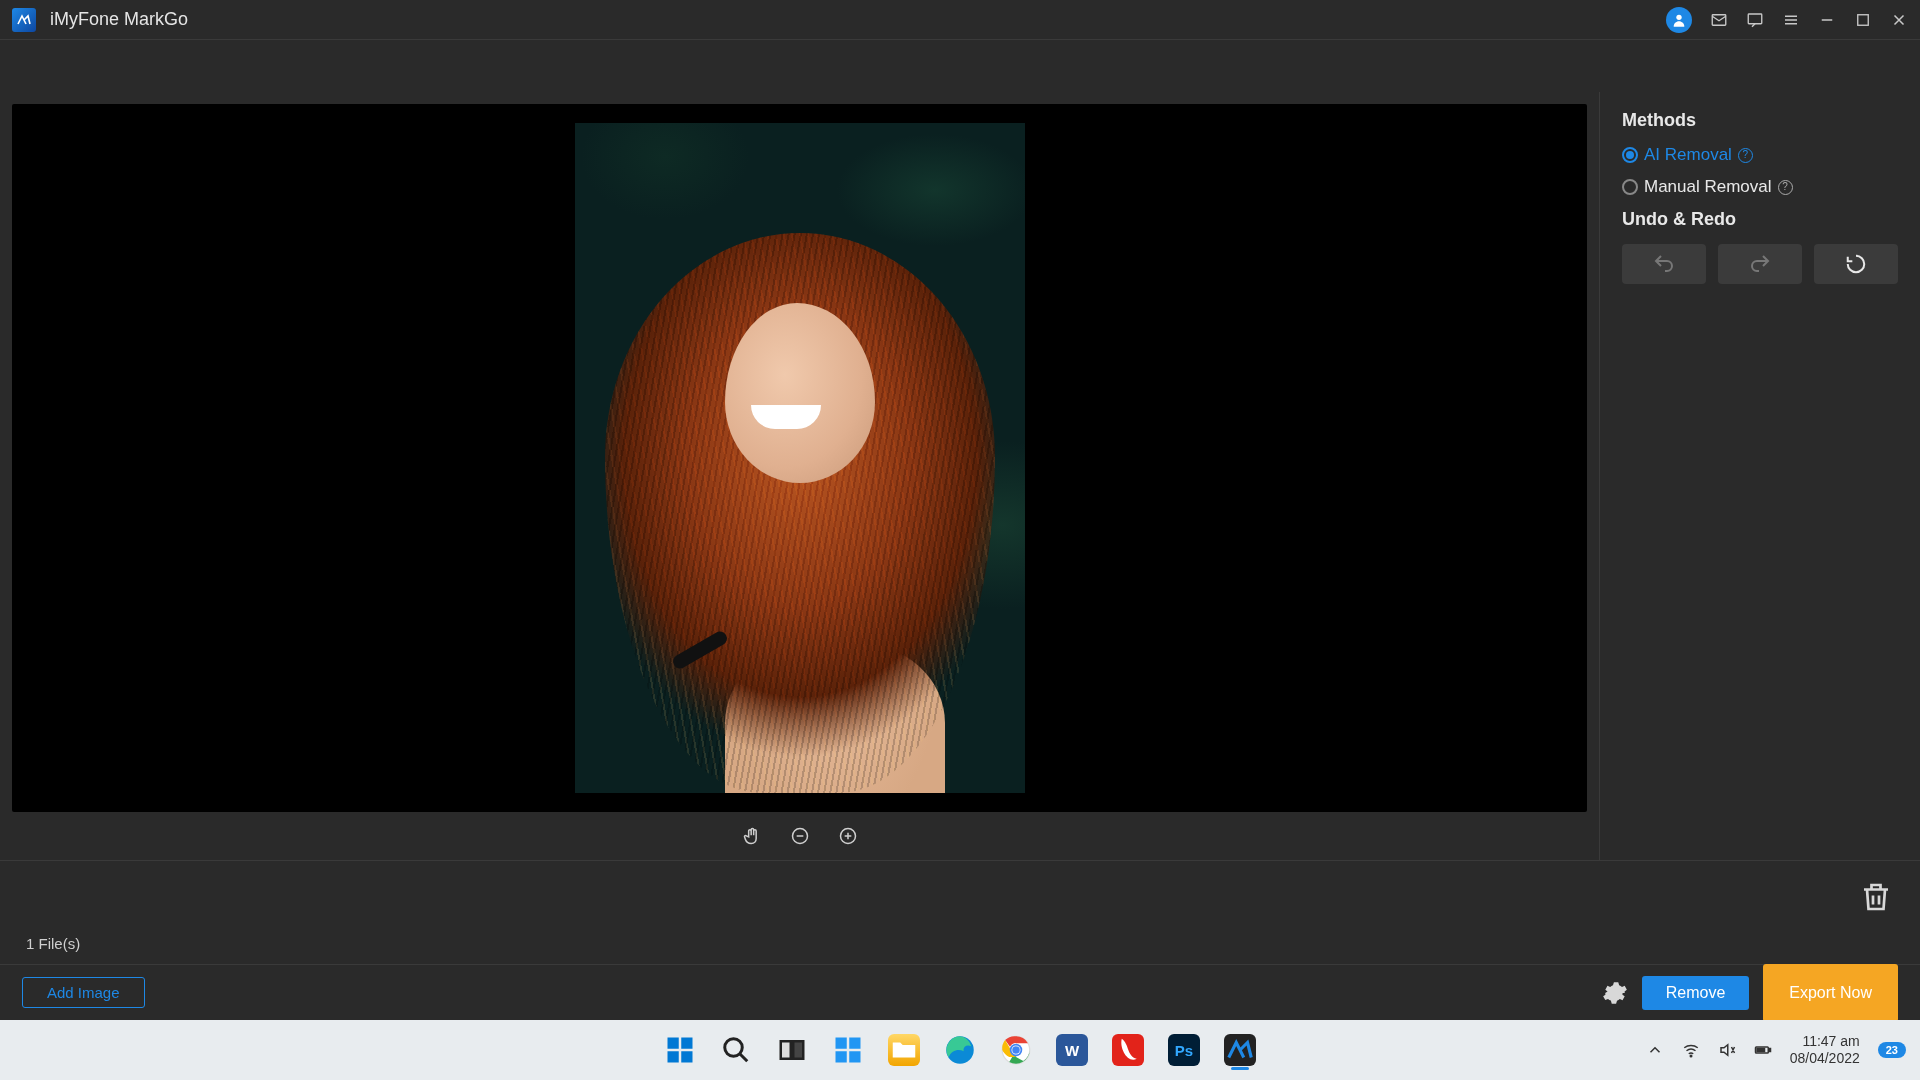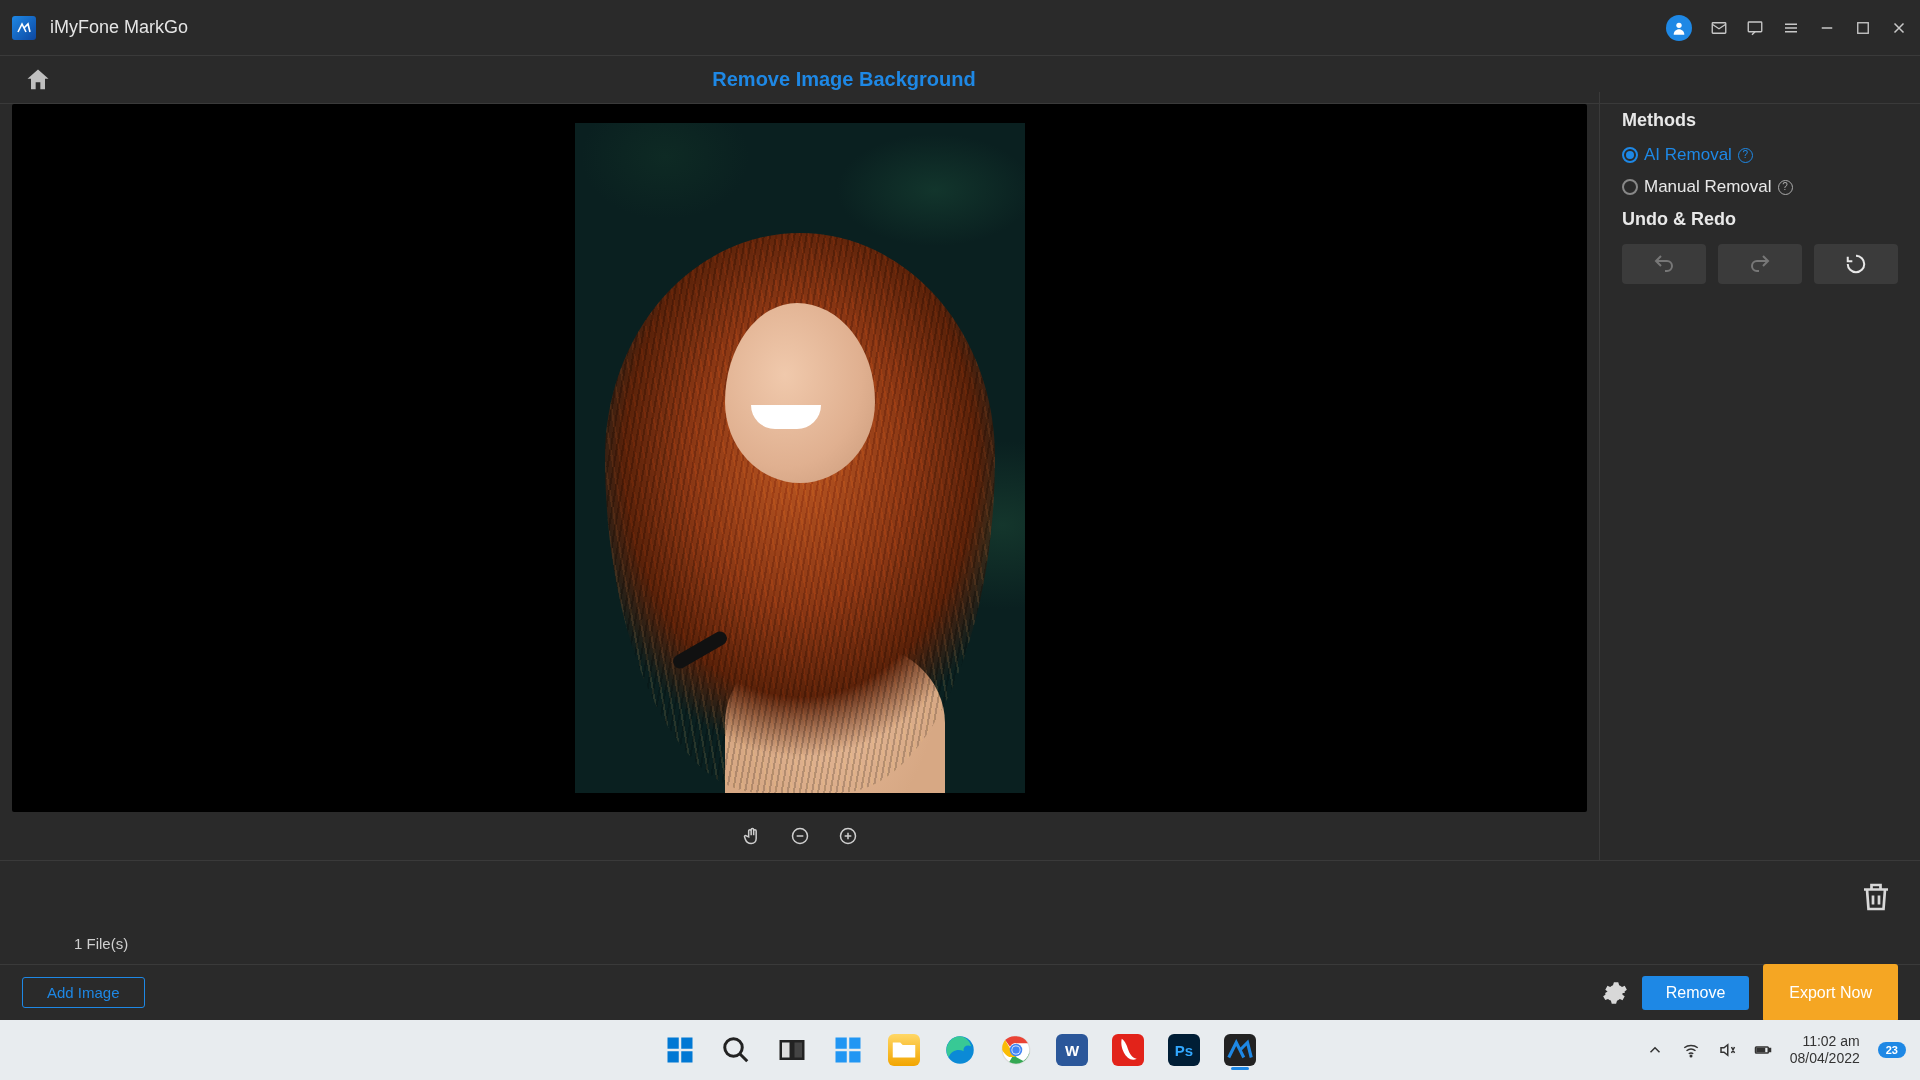--- a/index.html
+++ b/index.html
@@ -2,21 +2,21 @@
 <html><head>
 <meta charset="utf-8">
 <style>
 * { margin:0; padding:0; box-sizing:border-box; font-family:"Segoe UI",Arial,sans-serif; user-select:none; }
 html,body { width:1920px; height:1080px; background:#000; overflow:hidden; }
 
 
 .app { position:absolute; left:0; top:0; width:1920px; height:1020px; background:#2a2a2a; }
 
 
-.titlebar { height:56px; background:#2a2a2a; display:flex; align-items:center; padding:0 12px; border-bottom:1px solid #3a3a3a; }
+.titlebar { height:40px; background:#2a2a2a; display:flex; align-items:center; padding:0 12px; border-bottom:1px solid #3a3a3a; }
 .app-logo { width:24px; height:24px; background:linear-gradient(135deg,#1e88e5,#0d47a1); border-radius:3px; display:flex; align-items:center; justify-content:center; margin-right:14px; }
 .app-logo svg { width:16px; height:16px; }
 .app-title { color:#e5e5e5; font-size:18px; font-weight:400; }
 .titlebar-spacer { flex:1; }
 .titlebar-icons { display:flex; align-items:center; gap:18px; }
 .tb-icon { width:18px; height:18px; color:#c8c8c8; display:flex; align-items:center; justify-content:center; cursor:pointer; }
 .tb-avatar { width:26px; height:26px; border-radius:50%; background:#1e88e5; display:flex; align-items:center; justify-content:center; }
 .tb-avatar svg { width:16px; height:16px; fill:#fff; }
 
 
@@ -70,21 +70,21 @@
 .radio-row.active .help-ic { color:#1e88e5; }
 
 .undo-row { display:flex; gap:12px; margin-top:6px; }
 .ur-btn { flex:1; height:40px; background:#3b3b3b; border-radius:4px; display:flex; align-items:center; justify-content:center; color:#777; cursor:pointer; }
 .ur-btn.enabled { color:#e8e8e8; cursor:pointer; }
 
 
 .bottom { position:absolute; left:0; right:0; bottom:0; height:160px; background:#2a2a2a; }
 .thumbs { position:absolute; left:0; right:0; top:0; height:104px; border-top:1px solid #3a3a3a; }
 .trash-btn { position:absolute; right:26px; top:18px; width:36px; height:42px; color:#d8d8d8; cursor:pointer; }
-.file-count { position:absolute; left:26px; top:74px; color:#cfcfcf; font-size:15px;margin-left:48px; }
+.file-count { position:absolute; left:26px; top:74px; color:#cfcfcf; font-size:15px; }
 .actionbar { position:absolute; left:0; right:0; bottom:0; height:56px; border-top:1px solid #3a3a3a; display:flex; align-items:center; padding:0 22px; gap:14px; }
 .add-image-btn { border:1px solid #1e88e5; color:#1e88e5; background:transparent; padding:6px 24px; border-radius:3px; font-size:15px; cursor:pointer; }
 .actionbar-spacer { flex:1; }
 .gear-btn { width:26px; height:26px; color:#d8d8d8; cursor:pointer; }
 .primary-btn { background:#1e88e5; color:#ffffff; border:none; padding:8px 24px; border-radius:3px; font-size:16px; cursor:pointer; }
 .warn-btn { background:#f5a623; color:#fff; border:none; padding:20px 26px; border-radius:3px; font-size:16px; cursor:pointer; }
 
 
 .taskbar { position:absolute; left:0; right:0; bottom:0; height:60px; background:#e8ecef; display:flex; align-items:center; }
 .taskbar-center { position:absolute; left:50%; transform:translateX(-50%); display:flex; gap:12px; }
@@ -146,28 +146,20 @@
           </svg>
       </div>
       <div class="tb-icon">
         <svg viewBox="0 0 24 24" stroke="currentColor" stroke-width="2">
             <path d="M6 6l12 12M18 6l-12 12"></path>
           </svg>
       </div>
     </div>
   </div>
 
-  <div class="headerbar">
-    <div class="home-btn">
-      <svg viewBox="0 0 24 24" fill="currentColor">
-          <path d="M12 3l9 8h-3v9h-4v-6H10v6H6v-9H3z"></path>
-        </svg>
-    </div>
-    <div class="page-title page-title-offset">Remove Image Background</div>
-  </div>
 
   <div class="main">
     <div class="canvas-wrap">
       <div class="canvas">
         <div class="photo">
           <div class="leafbg"></div>
           <div class="bodyskin"></div>
           <div class="hair"></div>
           <div class="face"></div>
           <div class="smile"></div>
@@ -354,18 +346,18 @@
         </svg>
     </div>
     <div class="tray-ic">
       <svg viewBox="0 0 24 24" fill="none" stroke="currentColor" stroke-width="2">
           <rect x="2" y="8" width="17" height="8" rx="1"></rect>
           <rect x="20" y="10" width="2" height="4" fill="currentColor"></rect>
           <rect x="4" y="10" width="10" height="4" fill="currentColor"></rect>
         </svg>
     </div>
     <div class="clock">
-      <div>11:02 am</div>
+      <div>11:47 am</div>
       <div>08/04/2022</div>
     </div>
     <div class="notif-pill">23</div>
   </div>
 </div>
 
 </body></html>

